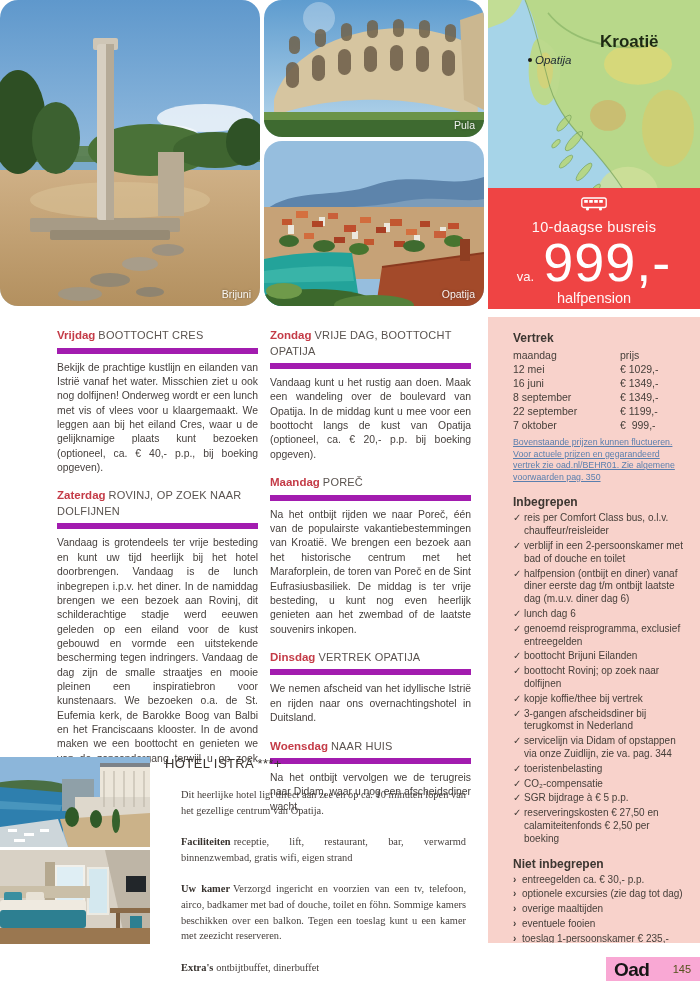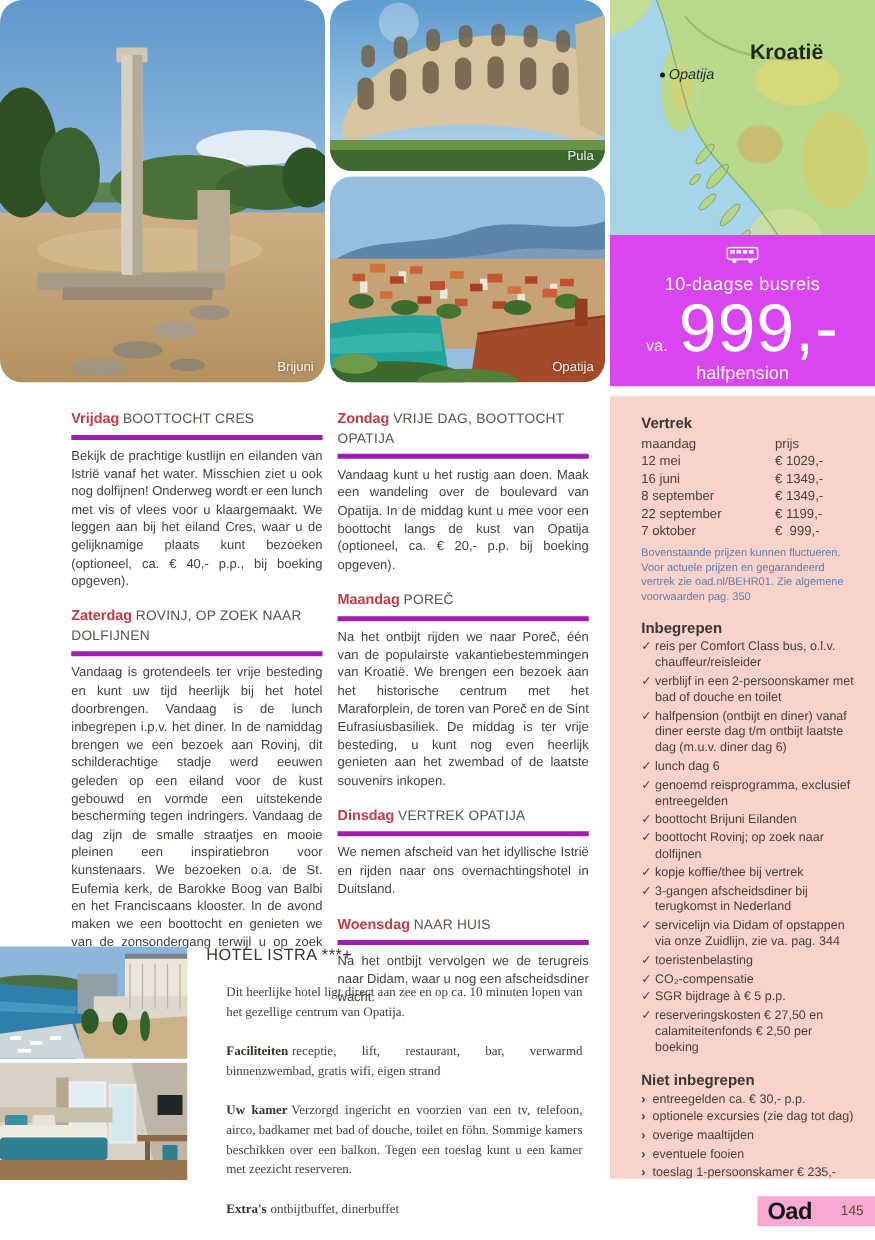--- a/index.html
+++ b/index.html
@@ -17,46 +17,46 @@
 
   
   .map{position:absolute;left:488px;top:0;width:212px;height:236px;overflow:hidden;}
   .map svg{display:block;width:100%;height:100%;}
   .map-country-label{position:absolute;left:112px;top:32px;font-size:17px;font-weight:bold;color:#1e2913;}
   .map-city-wrap{position:absolute;left:40px;top:54px;display:flex;align-items:center;gap:3px;}
   .map-city-dot{width:4px;height:4px;border-radius:50%;background:#1a1a1a;display:inline-block;}
   .map-city-label{font-size:11.5px;font-style:italic;color:#1c2730;}
 
   
-  .price-block{position:absolute;left:488px;top:188px;width:212px;height:121px;background:#d946ef;
+  .price-block{position:absolute;left:488px;top:188px;width:212px;height:121px;background:#ef4444;
     color:#fff;text-align:center;box-sizing:border-box;padding-top:9px;}
   .trip-type{font-size:14.5px;letter-spacing:.3px;color:rgba(255,255,255,.96);margin-top:4px;}
   .price-row{display:flex;align-items:baseline;justify-content:center;gap:9px;margin-top:-1px;}
   .from-label{font-size:13px;color:rgba(255,255,255,.95);}
   .price-big{font-size:54px;line-height:1.04;letter-spacing:1px;font-weight:400;}
   .board{font-size:14.5px;color:rgba(255,255,255,.95);}
 
   
   .col{position:absolute;top:328px;width:201px;}
   .col1{left:57px;}
   .col2{left:270px;}
   .day{margin-bottom:13px;}
-  .day-h{font-size:11.5px;line-height:1.35;border-bottom:4px solid #a21caf;padding-bottom:4px;margin:0 0 7px;font-weight:normal;}
+  .day-h{font-size:11.5px;line-height:1.35;border-bottom:6px solid #a21caf;padding-bottom:4px;margin:0 0 7px;font-weight:normal;}
   .day-name{color:#c43b47;font-weight:bold;margin-right:3px;}
   .day-sub{color:#5a534f;letter-spacing:.2px;font-size:11px;}
   .day-body{margin:0;font-size:10.4px;line-height:1.38;color:#453f3c;text-align:justify;}
 
   
   .info-panel{position:absolute;left:488px;top:317px;width:212px;height:626px;background:#f8d2cb;
     box-sizing:border-box;padding:14px 16px 0 25px;overflow:hidden;color:#47403b;}
   .panel-title{font-size:12px;font-weight:bold;color:#3c3631;margin:0 0 3px;}
   .dep-row{display:flex;font-size:10.5px;line-height:14px;}
   .dep-date{flex:1;}
   .dep-price{width:64px;white-space:pre;}
-  .dep-note{font-size:8.8px;line-height:1.32;color:#5a7fae;margin:5px 0 12px;}
+  .dep-note{font-size:8.8px;line-height:1.32;color:#5a7fae;margin:5px 0 12px;text-decoration:underline;}
   .list-block{margin-top:2px;}
   .inc-item,.exc-item{display:flex;font-size:10px;line-height:1.28;margin-bottom:2px;}
   .inc-item .glyph{width:11px;flex:none;}
   .exc-item .glyph{width:9px;flex:none;font-weight:bold;}
   .mt{margin-top:11px;}
 
   
   .hotel-photos{position:absolute;left:0;top:757px;width:150px;}
   .hotel-photo{width:150px;overflow:hidden;margin-bottom:3px;}
   .hotel-photo svg{display:block;width:100%;height:100%;}

